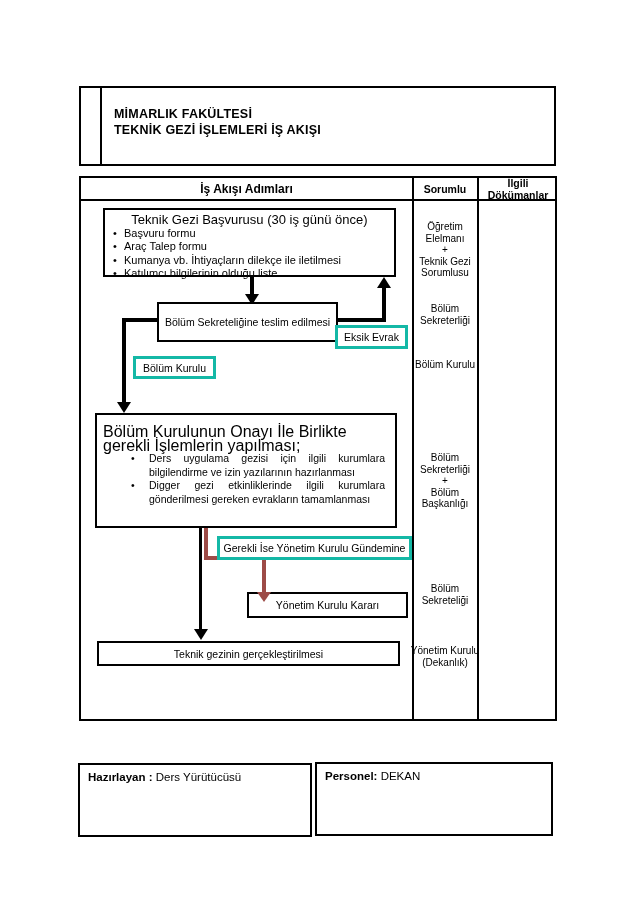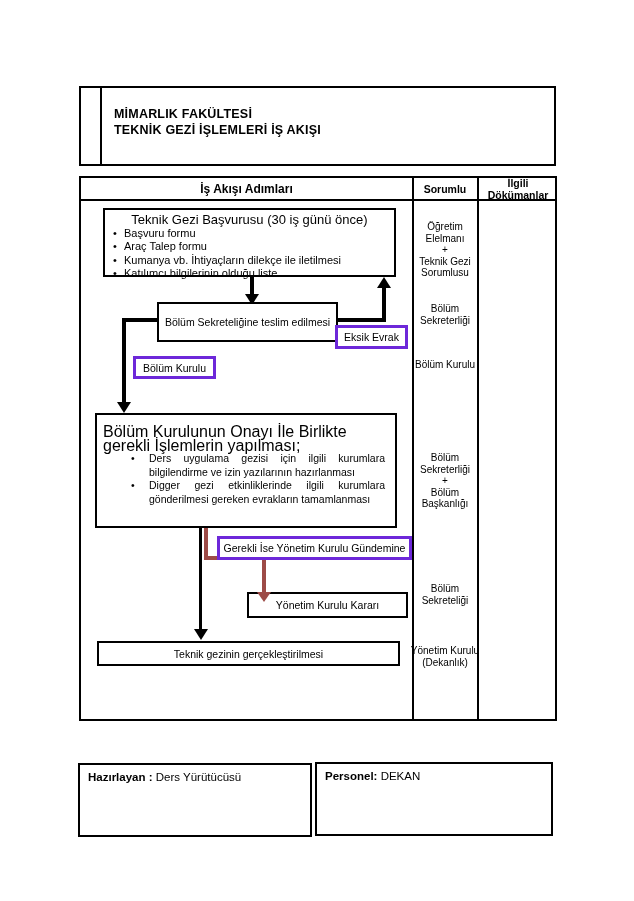--- a/index.html
+++ b/index.html
@@ -1,20 +1,20 @@
 <!DOCTYPE html>
 <html><head>
 <meta charset="utf-8">
 <style>
   html,body{margin:0;padding:0;background:#fff;}
   .page{position:relative;width:634px;height:901px;background:#ffffff;
         font-family:"Liberation Sans",sans-serif;color:#000;overflow:hidden;}
   .abs{position:absolute;box-sizing:border-box;}
   .bbox{border:2px solid #000;background:#fff;}
-  .rbox{border:3px solid #6d28d9;background:#fff;}
+  .rbox{border:3px solid #14b8a6;background:#fff;}
   .center{display:flex;align-items:center;justify-content:center;text-align:center;}
   .line{background:#000;}
   .rline{background:#9d4b47;}
   .ah-down{width:0;height:0;border-left:7px solid transparent;border-right:7px solid transparent;border-top:11px solid #000;}
   .ah-up{width:0;height:0;border-left:7px solid transparent;border-right:7px solid transparent;border-bottom:11px solid #000;}
   .ah-down-red{width:0;height:0;border-left:7px solid transparent;border-right:7px solid transparent;border-top:10px solid #9d4b47;}
   .hdr-title{font-weight:bold;font-size:12.5px;line-height:16px;letter-spacing:.2px;}
   .th1{font-weight:bold;font-size:12px;}
   .th2{font-weight:bold;font-size:10.5px;}
   .ftxt{font-size:10.5px;line-height:13px;}

